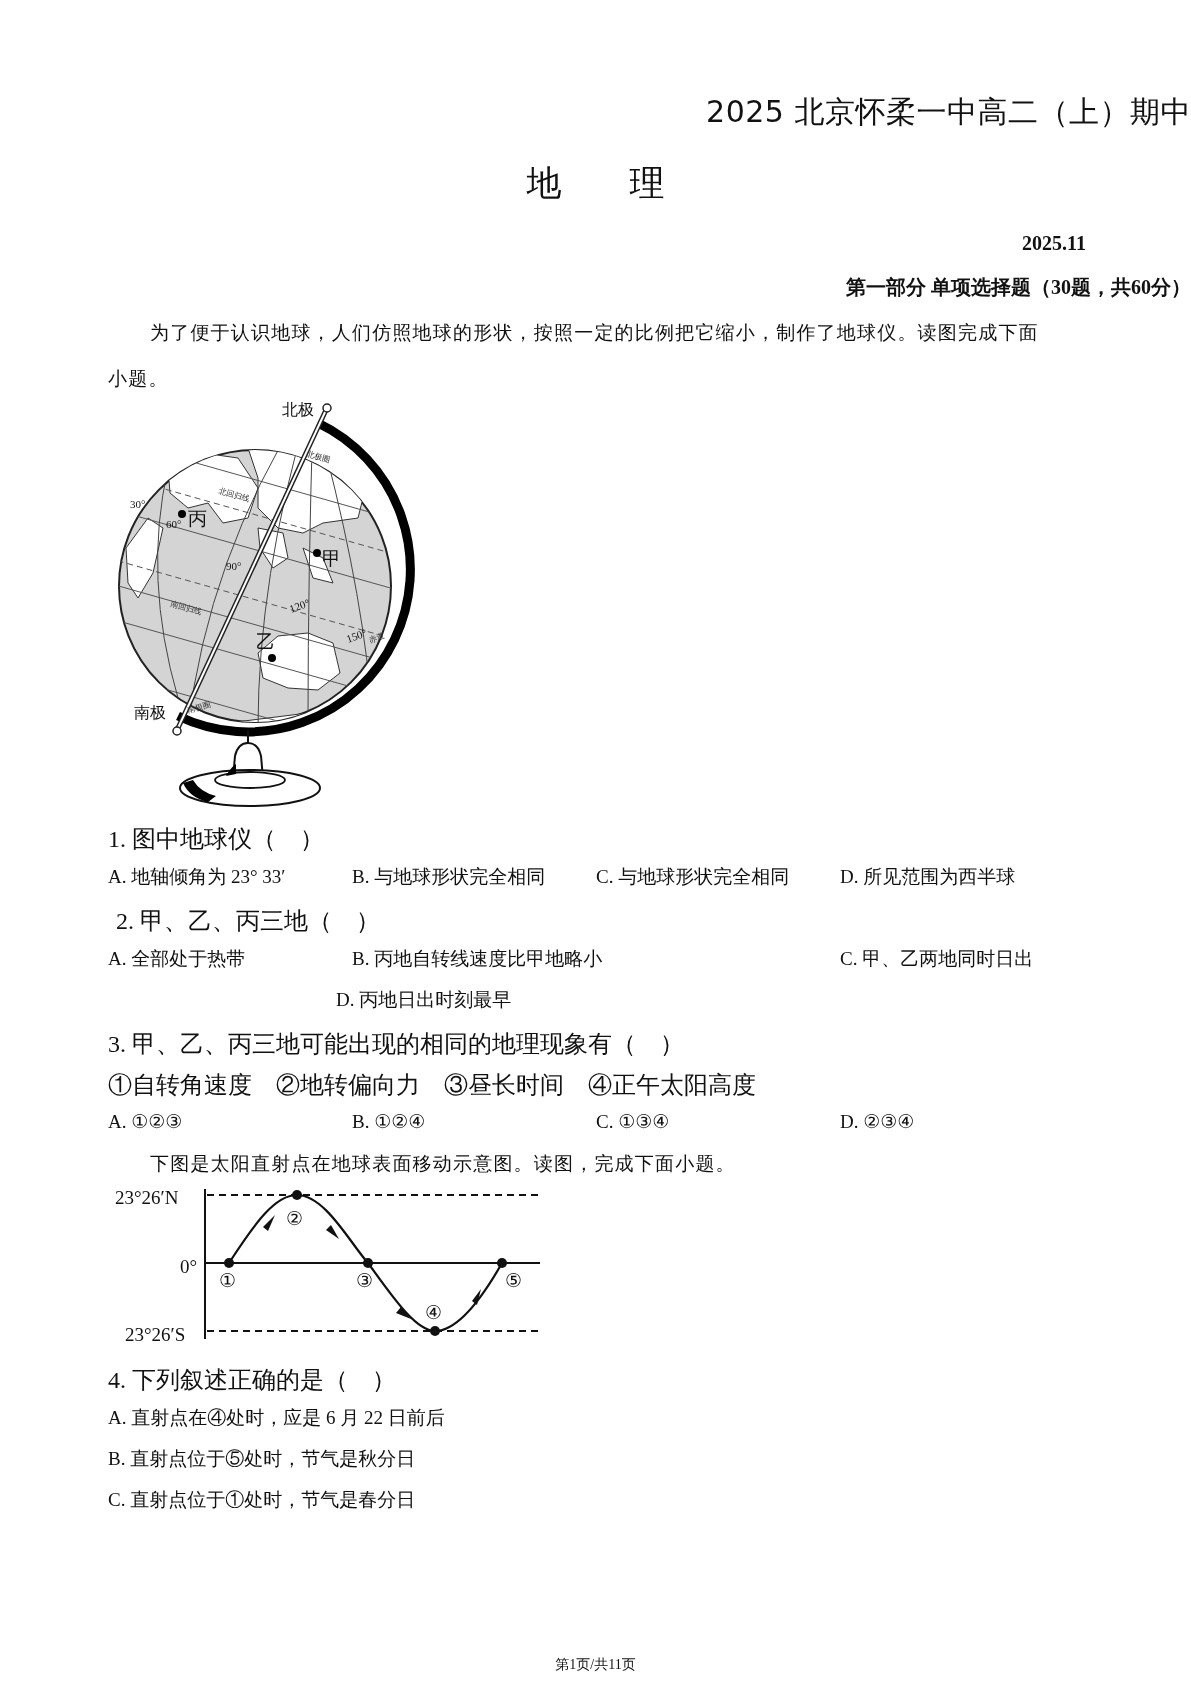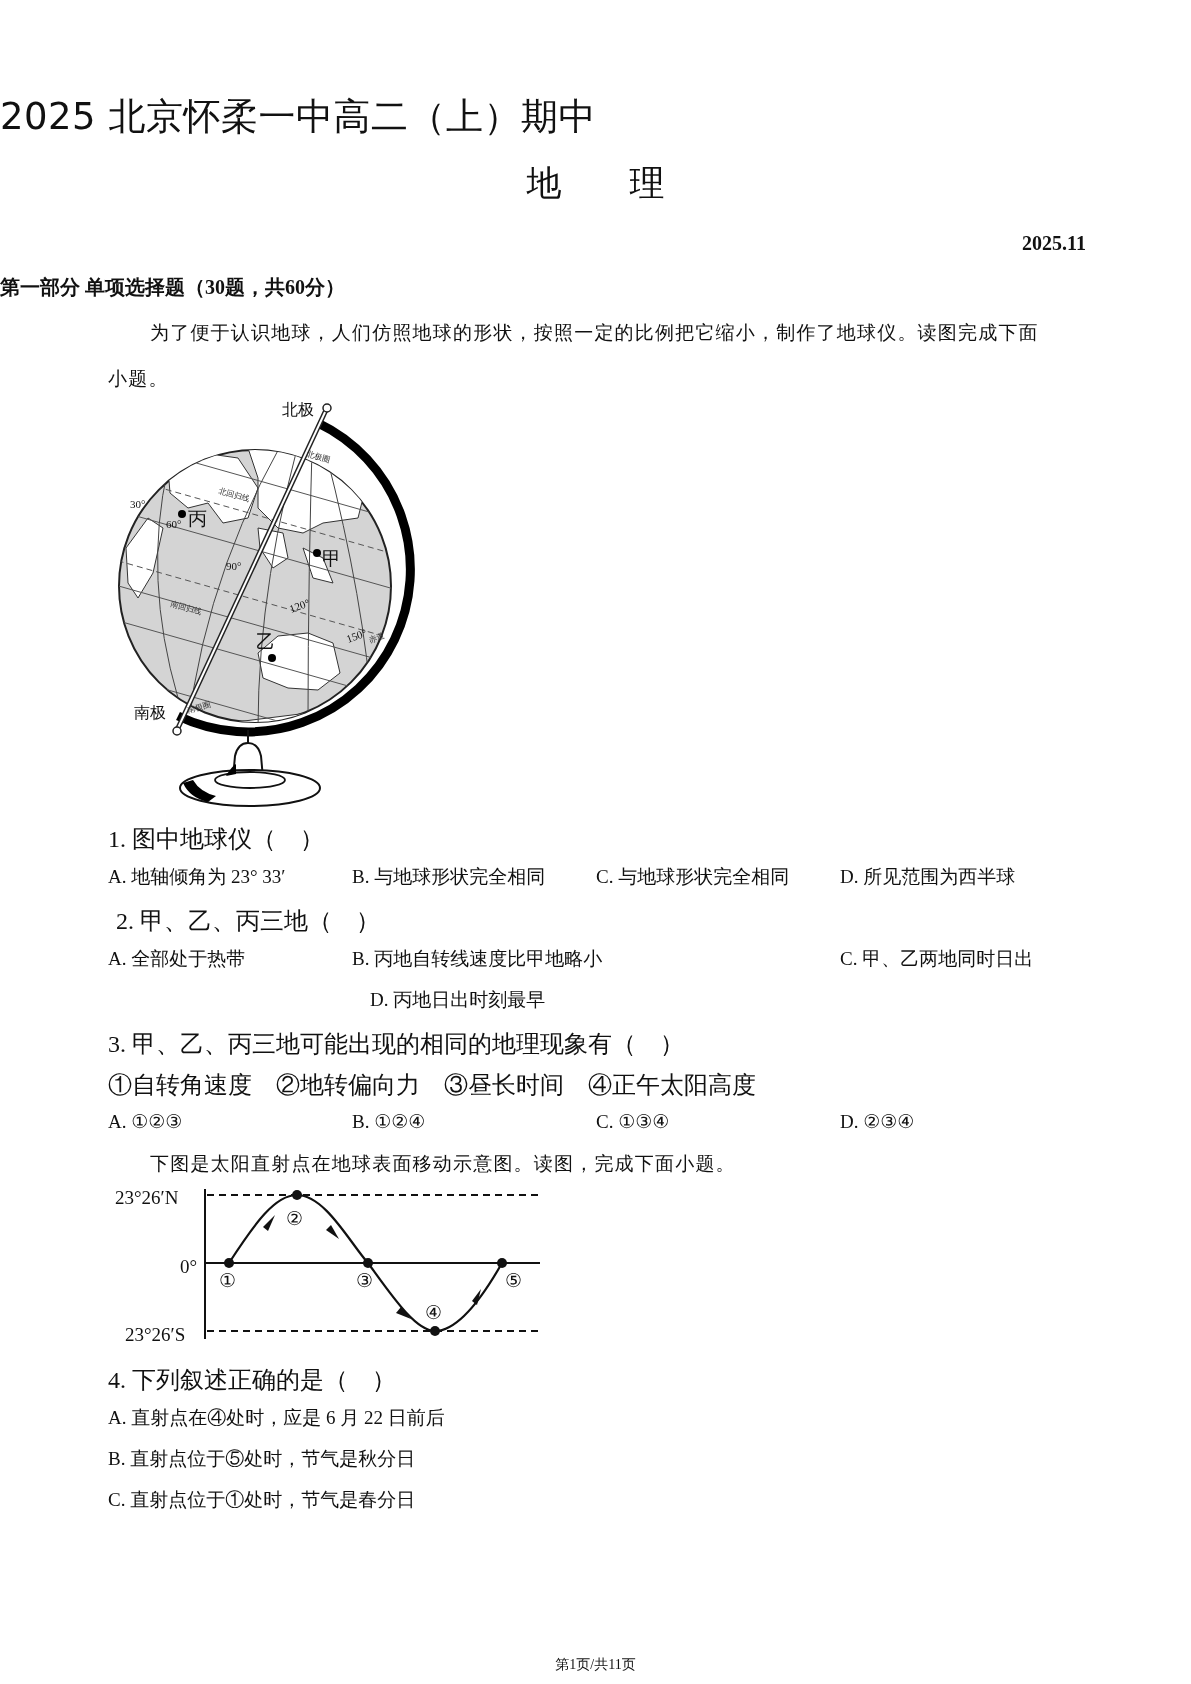--- a/index.html
+++ b/index.html
@@ -1,25 +1,25 @@
 <!DOCTYPE html>
 <html><head>
 <meta charset="utf-8">
 <style>
   html, body { margin:0; padding:0; background:#ffffff; }
   body { width:1191px; height:1684px; position:relative; overflow:hidden;
          font-family:"Liberation Serif","DejaVu Serif",serif; color:#111; }
   .abs { position:absolute; white-space:nowrap; }
-  .title { left:0; width:1191px; text-align:left; top:92px; font-size:37px;
+  .title { left:0; width:1191px; text-align:right; top:92px; font-size:30px;
            font-family:"DejaVu Sans","Liberation Sans",sans-serif; letter-spacing:0.5px; }
   .subject { left:0; width:1191px; text-align:center; top:160px; font-size:35px;
              font-family:"DejaVu Sans","Liberation Sans",sans-serif; word-spacing:0; }
   .subject span { display:inline-block; margin:0 34px; }
   .date { right:105px; top:232px; font-size:20px; font-weight:bold; }
-  .section { left:0; width:1191px; text-align:left; top:274px; font-size:20px; font-weight:bold; }
+  .section { left:0; width:1191px; text-align:right; top:274px; font-size:20px; font-weight:bold; }
   .para { font-size:19px; letter-spacing:1.2px; }
   .q { font-size:24px; }
   .opt { font-size:19px; }
   .footer { left:0; width:1191px; text-align:center; top:1656px; font-size:14px; }
   svg text { font-family:"Liberation Serif","DejaVu Serif",serif; }
 </style>
 </head>
 <body>
 
 <div class="abs title">2025 北京怀柔一中高二（上）期中</div>
@@ -111,21 +111,21 @@
 <div class="abs q" style="left:108px; top:823px;">1. 图中地球仪（　）</div>
 <div class="abs opt" style="left:108px; top:864px;">A. 地轴倾角为 23°  33′</div>
 <div class="abs opt" style="left:352px; top:864px;">B. 与地球形状完全相同</div>
 <div class="abs opt" style="left:596px; top:864px;">C. 与地球形状完全相同</div>
 <div class="abs opt" style="left:840px; top:864px;">D. 所见范围为西半球</div>
 
 <div class="abs q" style="left:108px; top:905px;margin-left:8px;">2. 甲、乙、丙三地（　）</div>
 <div class="abs opt" style="left:108px; top:946px;">A. 全部处于热带</div>
 <div class="abs opt" style="left:352px; top:946px;">B. 丙地自转线速度比甲地略小</div>
 <div class="abs opt" style="left:840px; top:946px;">C. 甲、乙两地同时日出</div>
-<div class="abs opt" style="left:370px; top:987px;">D. 丙地日出时刻最早</div>
+<div class="abs opt" style="left:336px; top:987px;">D. 丙地日出时刻最早</div>
 
 <div class="abs q" style="left:108px; top:1028px;text-align:center;">3. 甲、乙、丙三地可能出现的相同的地理现象有（　）</div>
 <div class="abs q" style="left:108px; top:1069px;">①自转角速度　②地转偏向力　③昼长时间　④正午太阳高度</div>
 <div class="abs opt" style="left:108px; top:1110px;">A. ①②③</div>
 <div class="abs opt" style="left:352px; top:1110px;">B. ①②④</div>
 <div class="abs opt" style="left:596px; top:1110px;">C. ①③④</div>
 <div class="abs opt" style="left:840px; top:1110px;">D. ②③④</div>
 
 <div class="abs para" style="left:150px; top:1151px;">下图是太阳直射点在地球表面移动示意图。读图，完成下面小题。</div>
 

